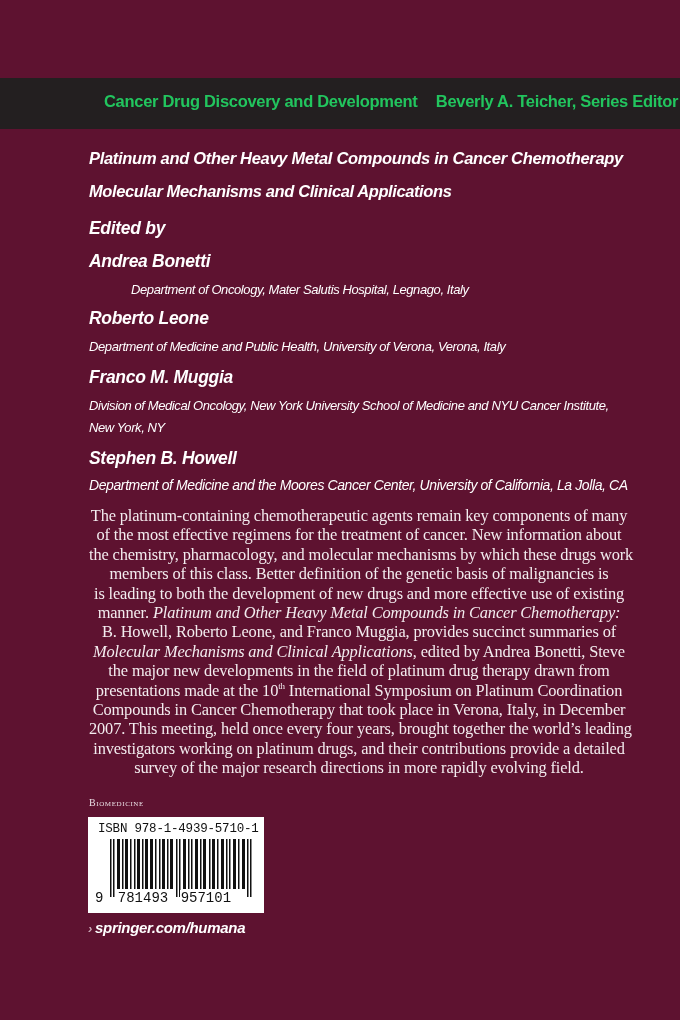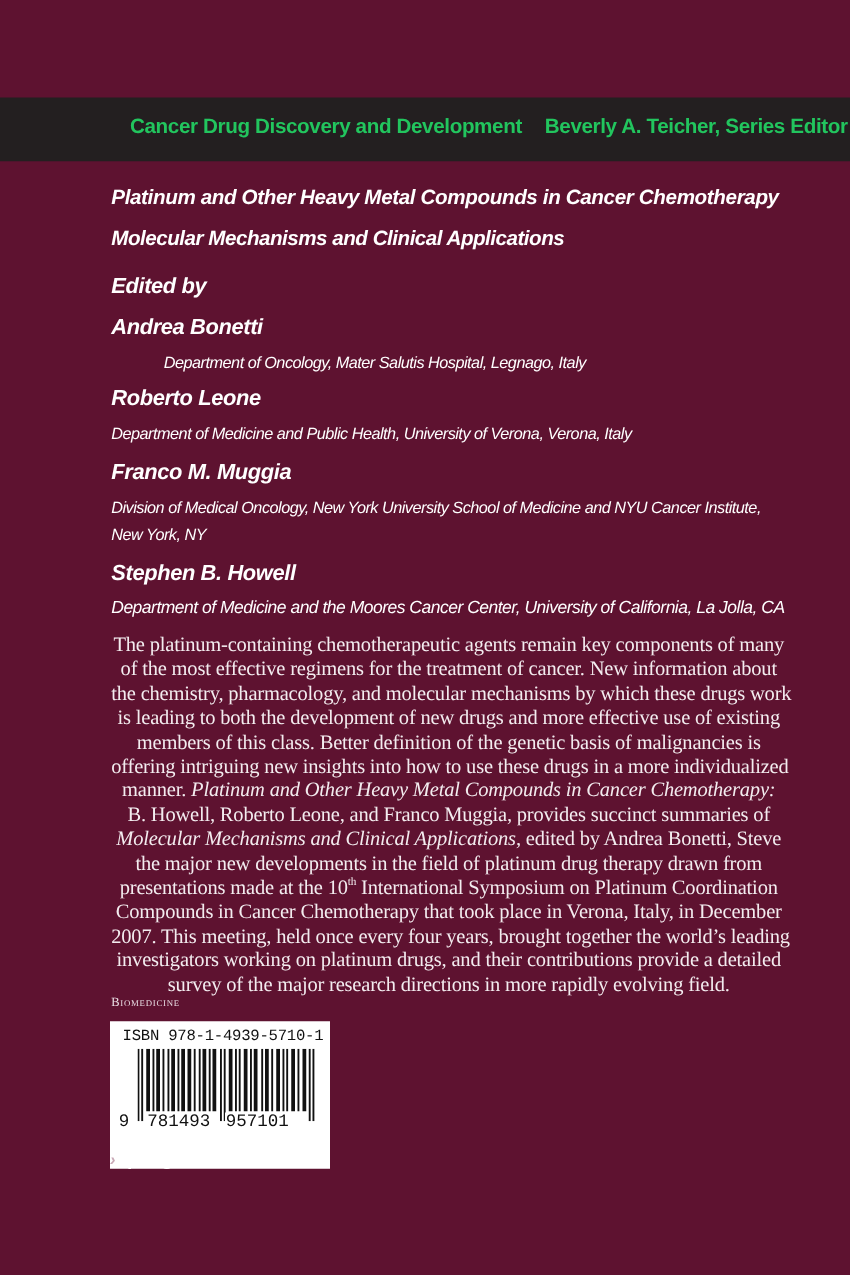--- a/index.html
+++ b/index.html
@@ -34,21 +34,21 @@
       color: #f3ecef; letter-spacing: -0.15px;
     }
     .blurb .line { display: block; white-space: nowrap; text-align: center; }
     .blurb i { font-style: italic; }
     .blurb sup { font-size: 9px; line-height: 0; vertical-align: 7px; }
     .category {
       left: 89px; top: 797px; font-family: "Liberation Serif", serif;
       font-size: 10px; letter-spacing: 0.6px; font-variant: small-caps; color: #e9dde3;
     }
     .barcode-box {
-      position: absolute; left: 88px; top: 817px; width: 176px; height: 118px;
+      position: absolute; left: 88px; top: 817px; width: 176px; height: 96px;
       background: #fff;
     }
     .isbn-text {
       position: absolute; left: 10px; top: 5px; font-family: "Liberation Mono", monospace;
       font-size: 12.5px; color: #111; letter-spacing: -0.2px; white-space: nowrap;
     }
     .bars { position: absolute; left: 22px; top: 22px; width: 144px; height: 58px; }
     .bar-digits {
       position: absolute; left: 6px; top: 73px; font-family: "Liberation Mono", monospace;
       font-size: 14px; color: #111; white-space: nowrap; background: transparent;
@@ -81,23 +81,22 @@
 <div class="abs sans-i affil" style="left:89px;top:398px;">Division of Medical Oncology, New York University School of Medicine and NYU Cancer Institute,</div>
 <div class="abs sans-i affil" style="left:89px;top:420px;">New York, NY</div>
 
 <div class="abs sans-b editor-name" style="left:89px;top:448px;">Stephen B. Howell</div>
 <div class="abs sans-i affil" style="left:89px;top:477px;font-size:14px;">Department of Medicine and the Moores Cancer Center, University of California, La Jolla, CA</div>
 
 <div class="blurb">
   <span class="line">The platinum-containing chemotherapeutic agents remain key components of many</span>
   <span class="line">of the most effective regimens for the treatment of cancer. New information about</span>
   <span class="line">the chemistry, pharmacology, and molecular mechanisms by which these drugs work</span>
+  <span class="line">members of this class. Better definition of the genetic basis of malignancies is</span>
   <span class="line">is leading to both the development of new drugs and more effective use of existing</span>
-  <span class="line">members of this class. Better definition of the genetic basis of malignancies is</span>
-  <span class="line">offering intriguing new insights into how to use these drugs in a more individualized</span>
   <span class="line"><span>manner. </span><i>Platinum and Other Heavy Metal Compounds in Cancer Chemotherapy:</i></span>
   <span class="line">B. Howell, Roberto Leone, and Franco Muggia, provides succinct summaries of</span>
   <span class="line"><i>Molecular Mechanisms and Clinical Applications</i><span>, edited by Andrea Bonetti, Steve</span></span>
   <span class="line">the major new developments in the field of platinum drug therapy drawn from</span>
   <span class="line"><span>presentations made at the 10</span><sup>th</sup><span> International Symposium on Platinum Coordination</span></span>
   <span class="line">Compounds in Cancer Chemotherapy that took place in Verona, Italy, in December</span>
   <span class="line">2007. This meeting, held once every four years, brought together the world’s leading</span>
   <span class="line">investigators working on platinum drugs, and their contributions provide a detailed</span>
   <span class="line">survey of the major research directions in more rapidly evolving field.</span>
 </div>

